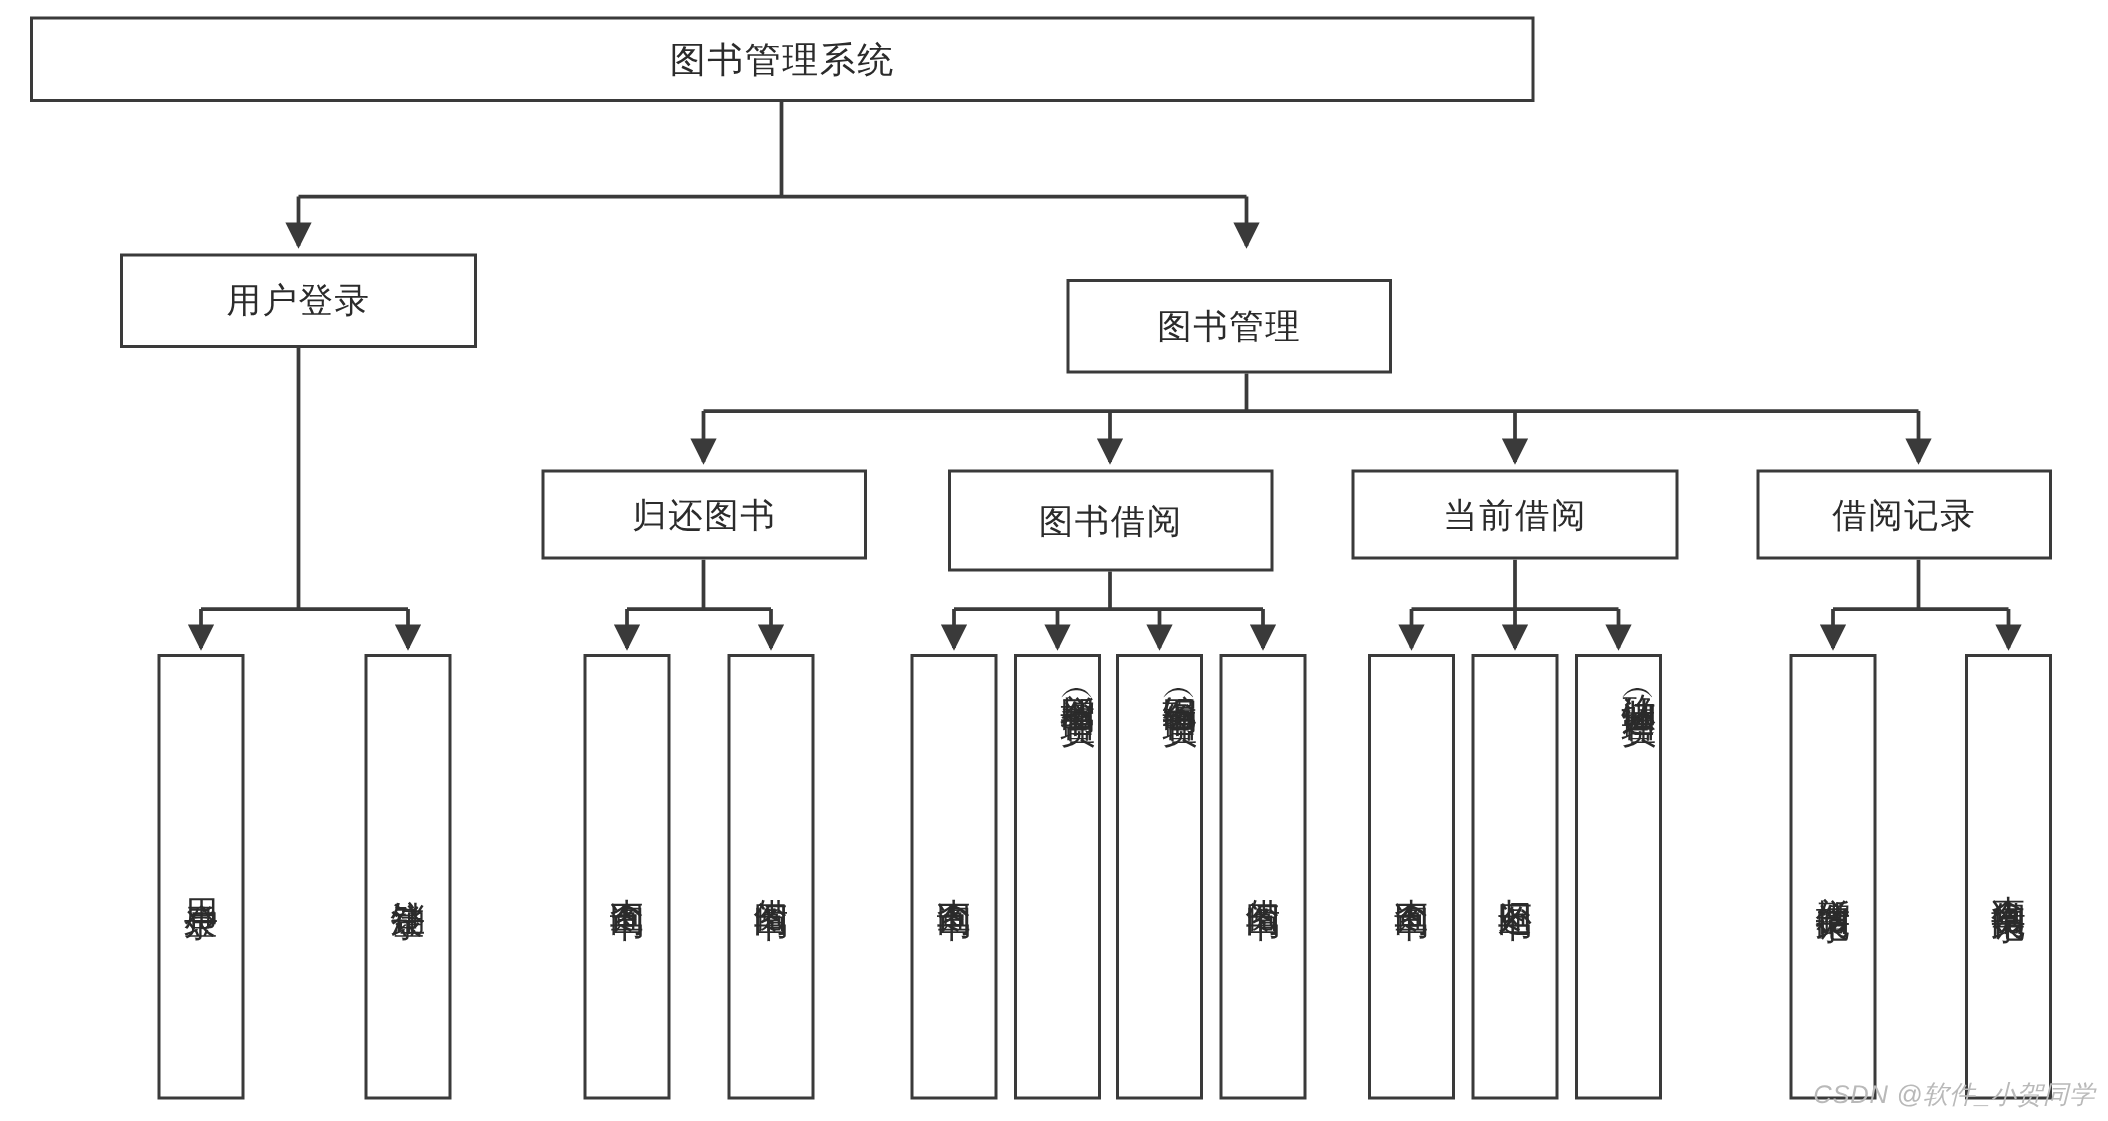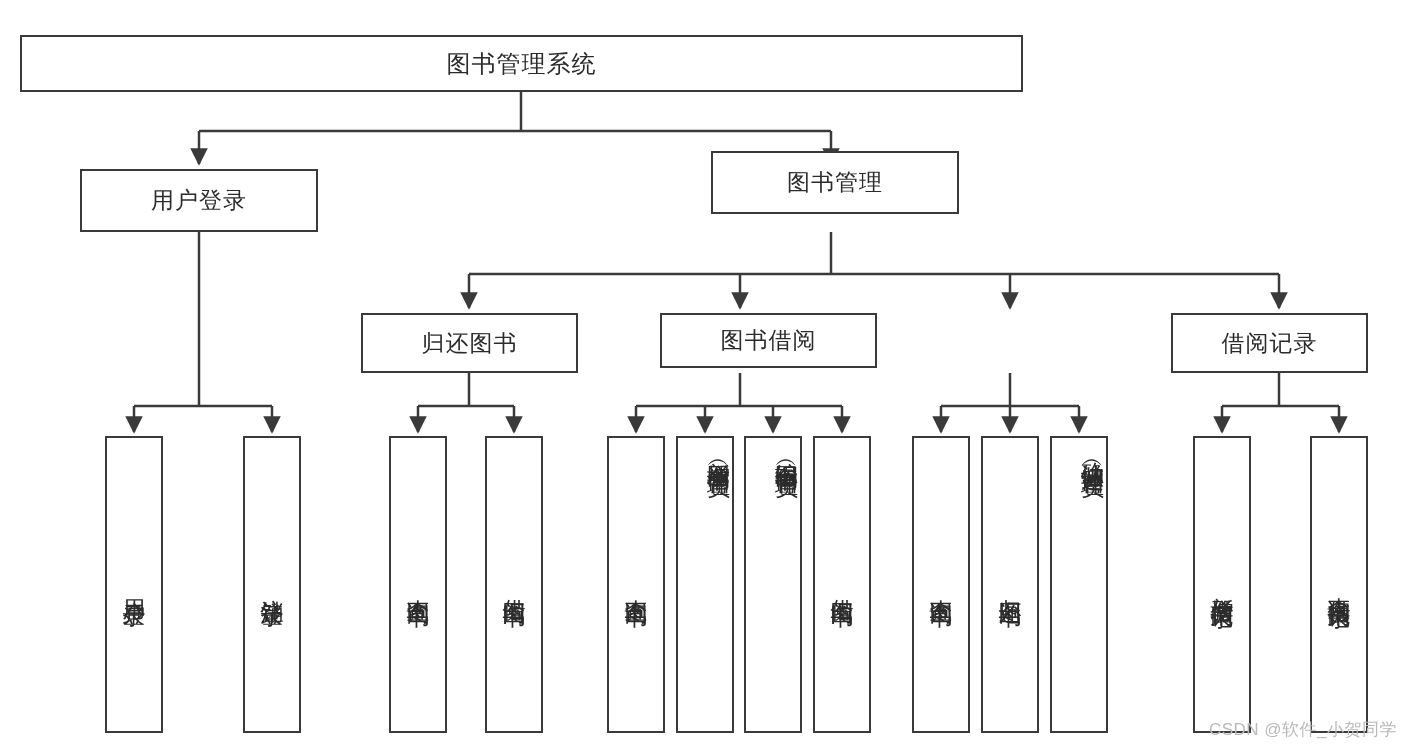--- a/index.html
+++ b/index.html
@@ -42,20 +42,21 @@
     justify-content:center;
     padding-top:0;
   }
   .watermark{
     position:absolute;
     right:8px;bottom:6px;
     font-size:17px;
     color:#b9b9b9;
     letter-spacing:.5px;
     white-space:nowrap;
+    font-style:italic;
   }
 </style>
 </head>
 <body>
 
 <div id="canvas">
 
   <svg id="wires" viewBox="0 0 1405 747">
     <defs>
       <marker id="arrow" viewBox="0 0 10 10" refX="9" refY="5" markerWidth="7" markerHeight="7" orient="auto-start-reverse">
@@ -99,27 +100,28 @@
       <path d="M 1010 406 L 1010 432" marker-end="url(#arrow)"></path>
       <path d="M 1079 406 L 1079 432" marker-end="url(#arrow)"></path>
 
       <path d="M 1279 373 L 1279 406"></path>
       <path d="M 1222 406 L 1339 406"></path>
       <path d="M 1222 406 L 1222 432" marker-end="url(#arrow)"></path>
       <path d="M 1339 406 L 1339 432" marker-end="url(#arrow)"></path>
     </g>
   </svg>
 
-  <div class="node wide root" style="left:20px;top:11px;width:1003px;height:57px;margin-top:24px;">图书管理系统</div>
+  <div class="node wide root" style="left:20px;top:11px;width:1003px;height:57px;">图书管理系统</div>
 
   <div class="node wide" style="left:80px;top:169px;width:238px;height:63px;">用户登录</div>
-  <div class="node wide" style="left:711px;top:151px;width:248px;height:63px;">图书管理</div>
+  <div class="node wide" style="left:711px;top:186px;width:217px;height:63px;">图书管理</div>
 
   <div class="node wide" style="left:361px;top:313px;width:217px;height:60px;">归还图书</div>
-  <div class="node wide" style="left:632px;top:313px;width:217px;height:55px;margin-left:28px;">图书借阅</div>
+  <div class="node wide" style="left:632px;top:313px;width:217px;height:68px;">图书借阅</div>
+  <div class="node wide" style="left:901px;top:313px;width:218px;height:60px;">当前借阅</div>
   <div class="node wide" style="left:1171px;top:313px;width:197px;height:60px;">借阅记录</div>
 
   <div class="node leaf mid" style="left:105px;top:436px;width:58px;height:297px;">用户登录</div>
   <div class="node leaf mid" style="left:243px;top:436px;width:58px;height:297px;">注销登录</div>
 
   <div class="node leaf mid" style="left:389px;top:436px;width:58px;height:297px;">查询图书</div>
   <div class="node leaf mid" style="left:485px;top:436px;width:58px;height:297px;">借阅图书</div>
 
   <div class="node leaf mid" style="left:607px;top:436px;width:58px;height:297px;">查询图书</div>
   <div class="node leaf" style="left:676px;top:436px;width:58px;height:297px;">新增图书（管理员）</div>

